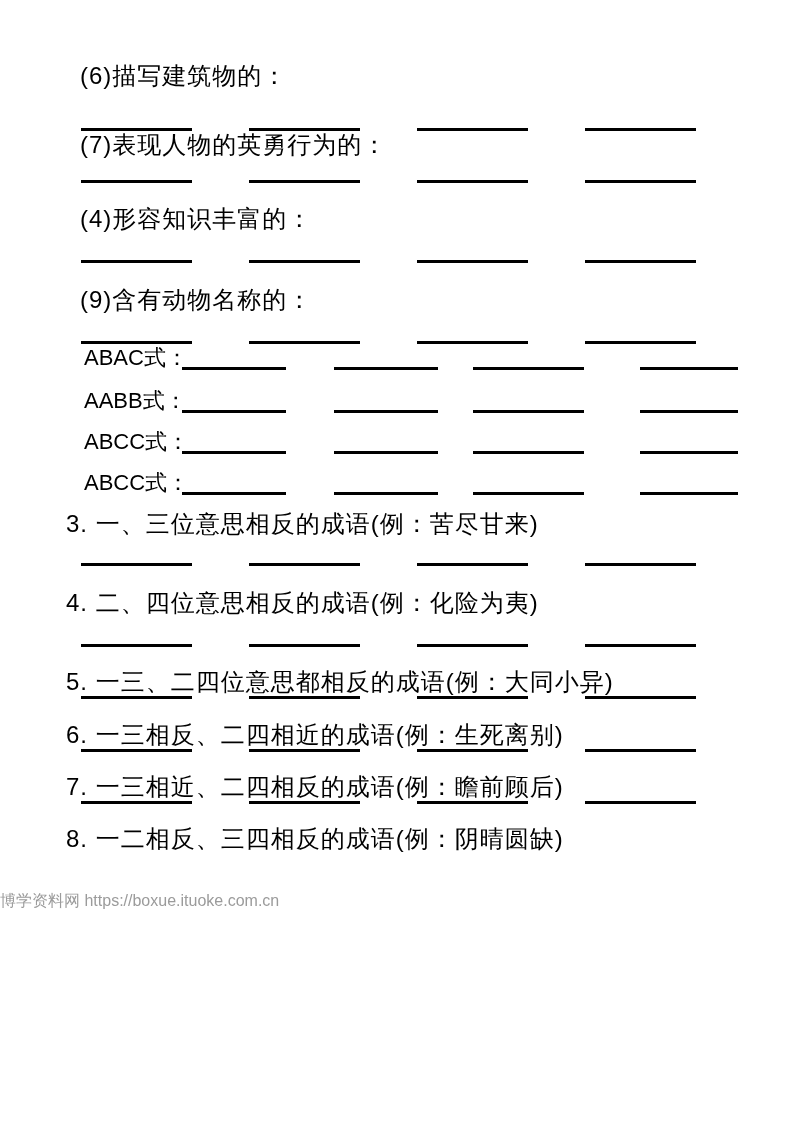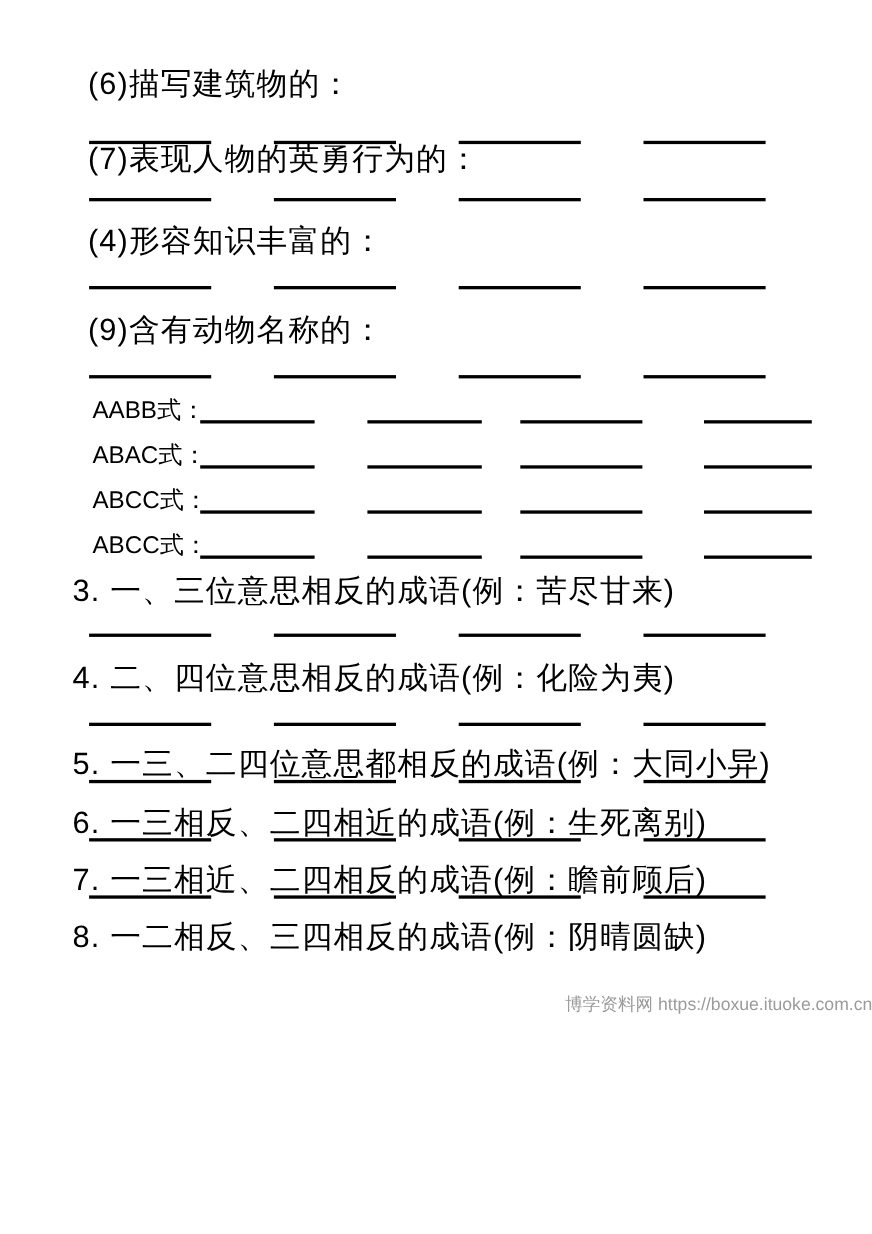--- a/index.html
+++ b/index.html
@@ -6,21 +6,21 @@
   .page {
     position: relative;
     width: 793px;
     height: 1122px;
     background: #ffffff;
     overflow: hidden;
     font-family: "Liberation Sans", "DejaVu Sans", sans-serif;
     color: #000000;
   }
   .label {
-    font-size: 28px;
+    font-size: 24px;
     line-height: 28px;
     letter-spacing: 1px;
     white-space: nowrap;
   }
   .cat-label { margin-left: 80px; }
   .num-label { margin-left: 66px; }
   .heading2  { margin-left: 66px; }
 
   
   .blank-row {
@@ -67,21 +67,21 @@
   .mt25 { margin-top: 25px; }
   .mt23 { margin-top: 23px; }
   .mt22 { margin-top: 22px; }
   .mt21 { margin-top: 21px; }
   .mt20 { margin-top: 20px; }
   .mt15 { margin-top: 15px; }
   .mt13 { margin-top: 13px; }
 
   .footer {
     margin-top: 38px;
-    text-align: right;
+    text-align: left;
     font-size: 16px;
     line-height: 20px;
     color: #9b9b9b;
   }
 </style>
 </head>
 <body>
 
 <div class="page">
 
@@ -111,29 +111,29 @@
 
   <div class="label cat-label mt23">(9)含有动物名称的：</div>
   <div class="blank-row mt27">
     <span class="blank"></span>
     <span class="blank"></span>
     <span class="blank"></span>
     <span class="blank"></span>
   </div>
 
 
-  <div class="pattern-row mt15">
-    <span class="pattern-label">AABB式：</span>
+  <div class="pattern-row">
+    <span class="pattern-label">ABAC式：</span>
     <span class="blank pb1"></span>
     <span class="blank pb2"></span>
     <span class="blank pb3"></span>
     <span class="blank pb4"></span>
   </div>
-  <div class="pattern-row">
-    <span class="pattern-label">ABAC式：</span>
+  <div class="pattern-row mt15">
+    <span class="pattern-label">AABB式：</span>
     <span class="blank pb1"></span>
     <span class="blank pb2"></span>
     <span class="blank pb3"></span>
     <span class="blank pb4"></span>
   </div>
   <div class="pattern-row">
     <span class="pattern-label">ABCC式：</span>
     <span class="blank pb1"></span>
     <span class="blank pb2"></span>
     <span class="blank pb3"></span>

